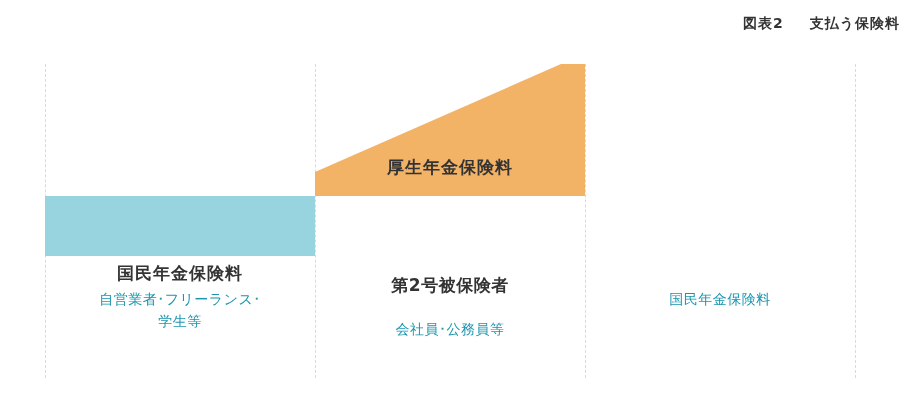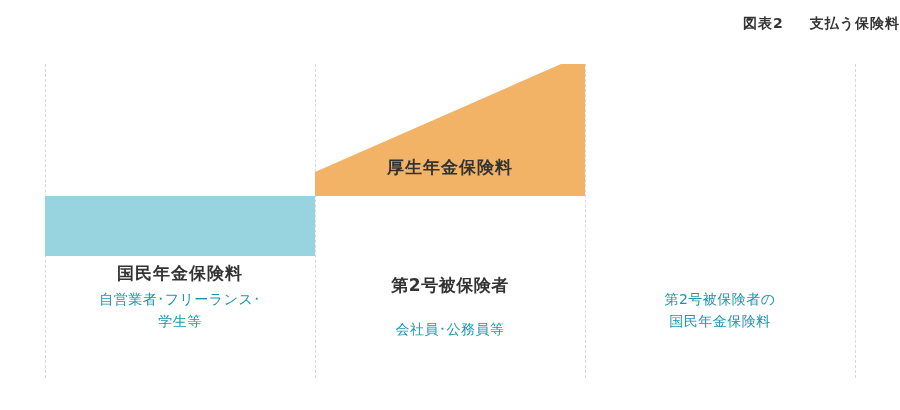--- a/index.html
+++ b/index.html
@@ -46,16 +46,15 @@
 
 <div class="col" style="left:315px">
   <div class="heading">第2号被保険者</div>
   <div class="sub">
     <div>会社員･公務員等</div>
   </div>
 </div>
 
 <div class="col" style="left:585px">
   <div class="sub">
-    <div>第2号被保険者の</div>
     <div>国民年金保険料</div>
   </div>
 </div>
 
 </body></html>

